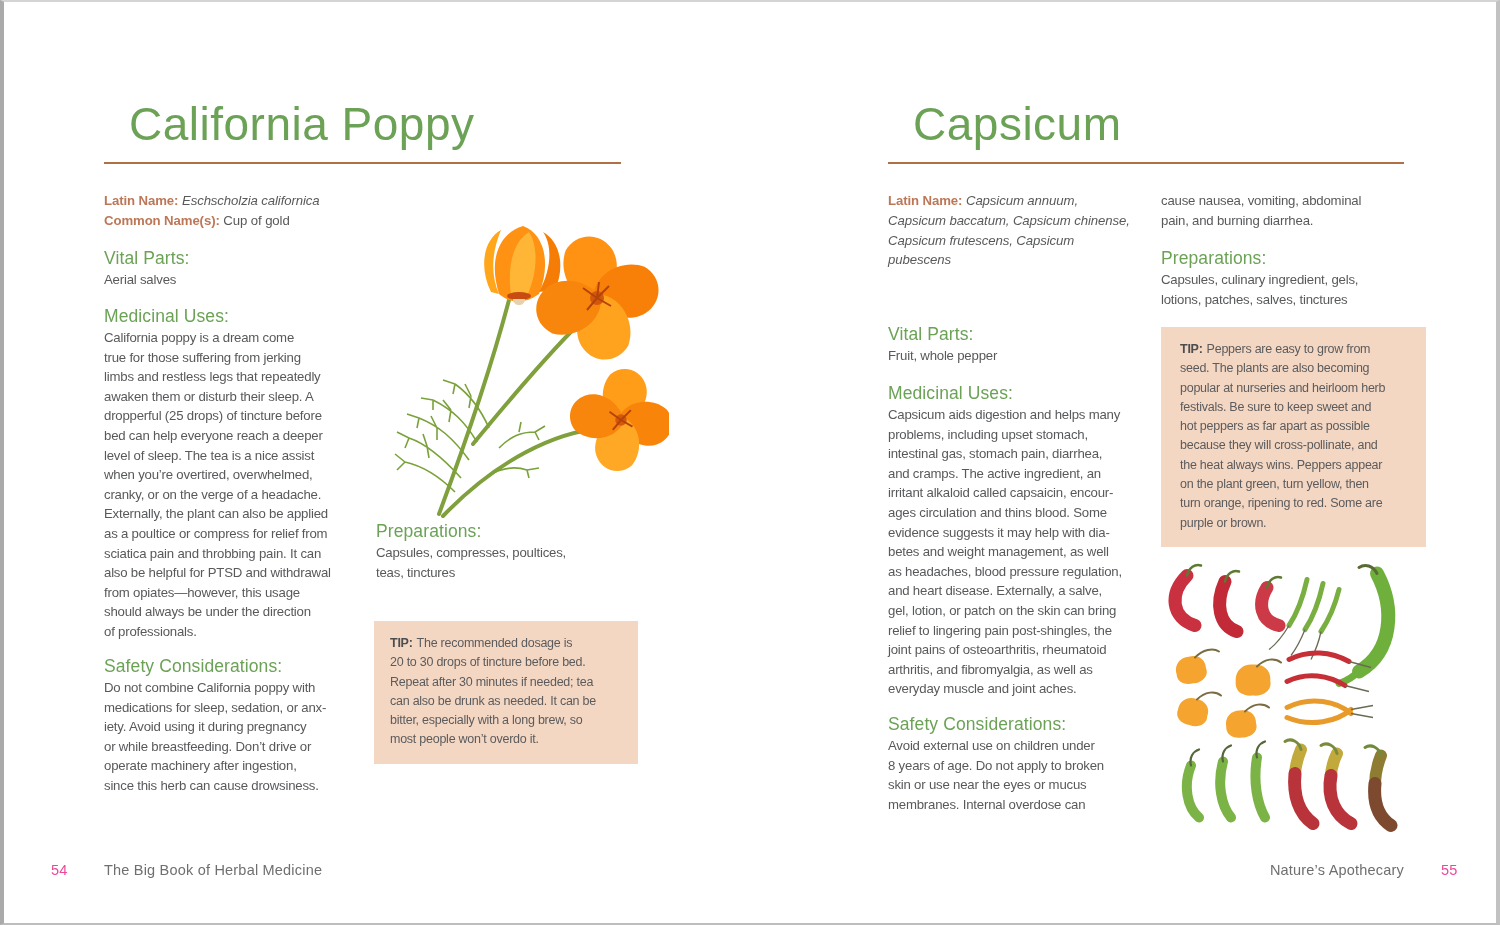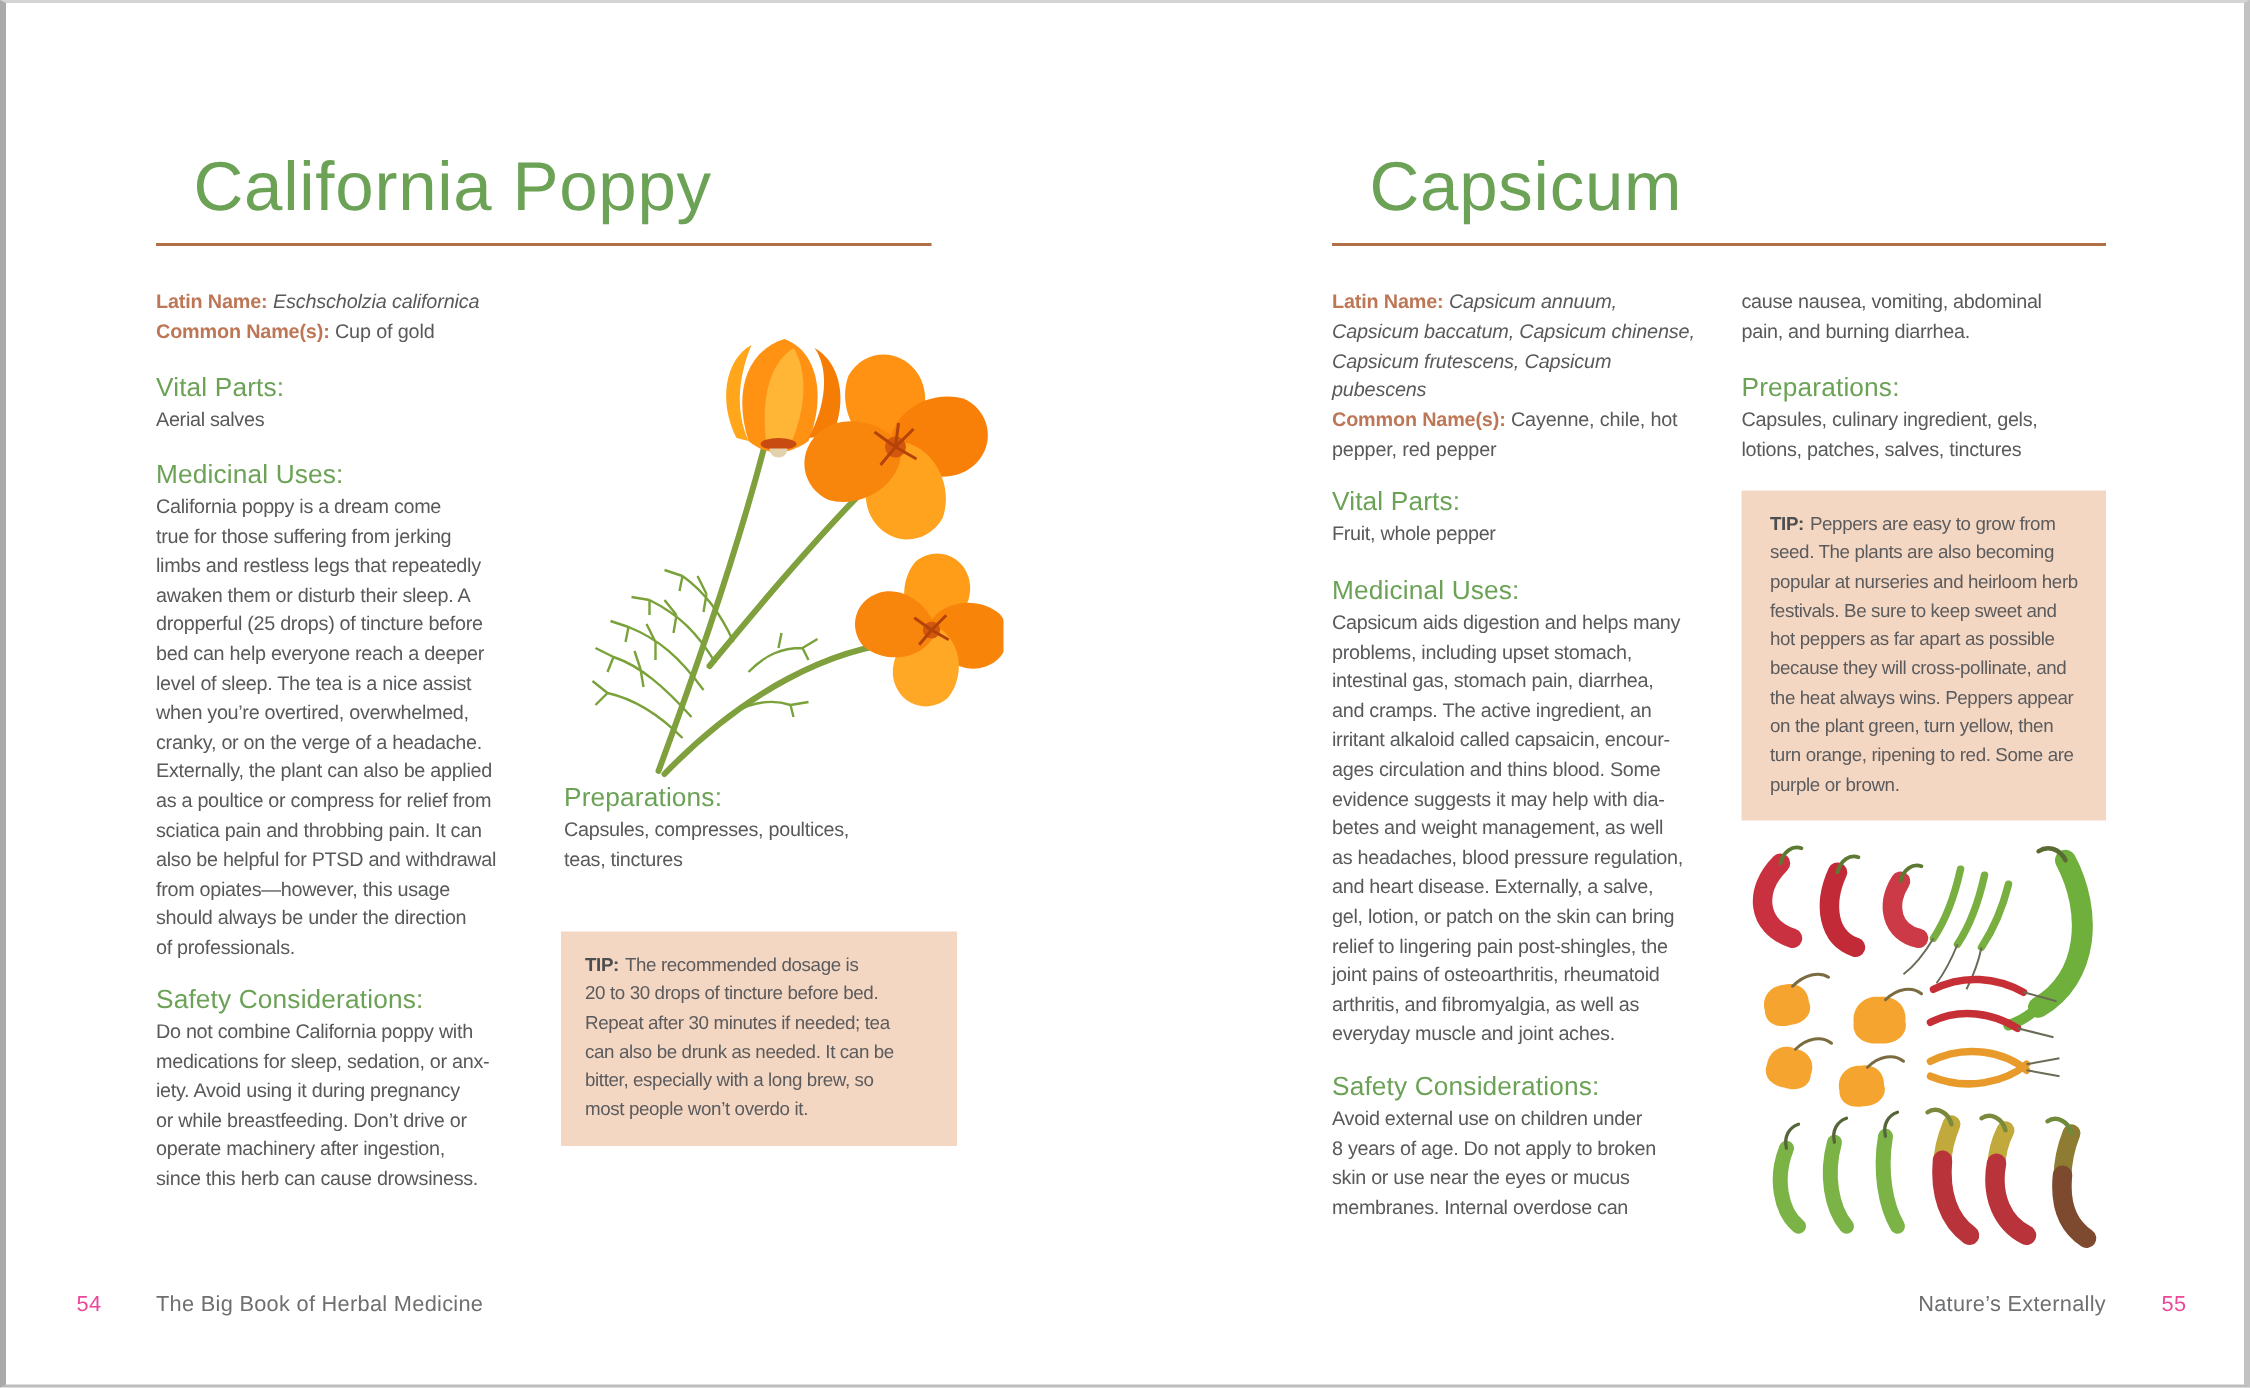--- a/index.html
+++ b/index.html
@@ -151,21 +151,20 @@
     </div>
     <div class="footer footer-title" style="left:100px;">The Big Book of Herbal Medicine</div>
   </div>
 
   <div>
     <h1 class="page-title" style="left:884px;top:99px;">Capsicum</h1>
     <div class="rule" style="left:884px;top:160px;width:516px;"></div>
 
     <div class="meta" style="left:884px;top:189px;width:250px;">
       <div><span class="label">Latin Name:</span> <span class="it">Capsicum annuum, Capsicum baccatum, Capsicum chinense, Capsicum frutescens, Capsicum pubescens</span></div>
-      <div><span class="label">Common Name(s):</span> <span>Cayenne, chile, hot pepper, red pepper</span></div>
     </div>
 
     <h2 class="h-green" style="left:884px;top:322px;">Vital Parts:</h2>
     <div class="body-text" style="left:884px;top:344px;">Fruit, whole pepper</div>
 
     <h2 class="h-green" style="left:884px;top:381px;">Medicinal Uses:</h2>
     <div class="body-text" style="left:884px;top:403px;">Capsicum aids digestion and helps many
 problems, including upset stomach,
 intestinal gas, stomach pain, diarrhea,
 and cramps. The active ingredient, an
@@ -187,21 +186,21 @@
 skin or use near the eyes or mucus
 membranes. Internal overdose can</div>
 
     <div class="body-text" style="left:1157px;top:189px;">cause nausea, vomiting, abdominal
 pain, and burning diarrhea.</div>
 
     <h2 class="h-green" style="left:1157px;top:246px;">Preparations:</h2>
     <div class="body-text" style="left:1157px;top:268px;">Capsules, culinary ingredient, gels,
 lotions, patches, salves, tinctures</div>
 
-    <div class="tip-box" style="left:1157px;top:325px;width:243px;padding-left:19px;">
+    <div class="tip-box" style="left:1157px;top:325px;width:265px;padding-left:19px;">
       <span class="tip-label">TIP:</span><span class="tip-text">Peppers are easy to grow from
 seed. The plants are also becoming
 popular at nurseries and heirloom herb
 festivals. Be sure to keep sweet and
 hot peppers as far apart as possible
 because they will cross-pollinate, and
 the heat always wins. Peppers appear
 on the plant green, turn yellow, then
 turn orange, ripening to red. Some are
 purple or brown.</span>
@@ -283,19 +282,19 @@
         </g>
 
         <g fill="none" stroke-linecap="round">
           <path stroke="#8f7c33" stroke-width="12" d="M220,196 C216,206 214,216 214,226"></path>
           <path stroke="#7d4a30" stroke-width="13" d="M214,224 C212,244 218,258 230,266"></path>
           <path stroke="#6f8a3a" stroke-width="3" d="M220,196 C218,188 210,184 204,188"></path>
         </g>
       </svg>
     </div>
 
-    <div class="footer footer-title" style="left:1100px;width:300px;text-align:right;">Nature’s Externally</div>
+    <div class="footer footer-title" style="left:1100px;width:300px;text-align:right;">Nature’s Apothecary</div>
     <div class="footer" style="left:1437px;">
       <span class="footer-num">55</span>
     </div>
   </div>
 
 </div>
 
 </body></html>

